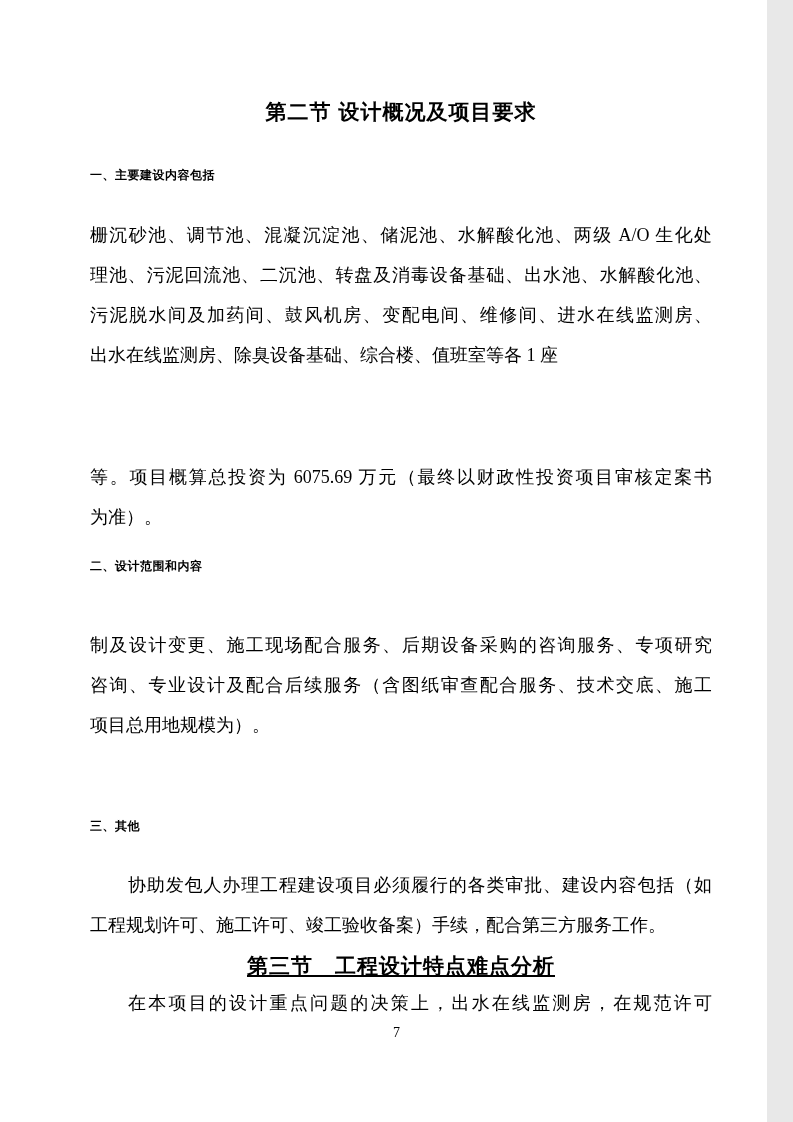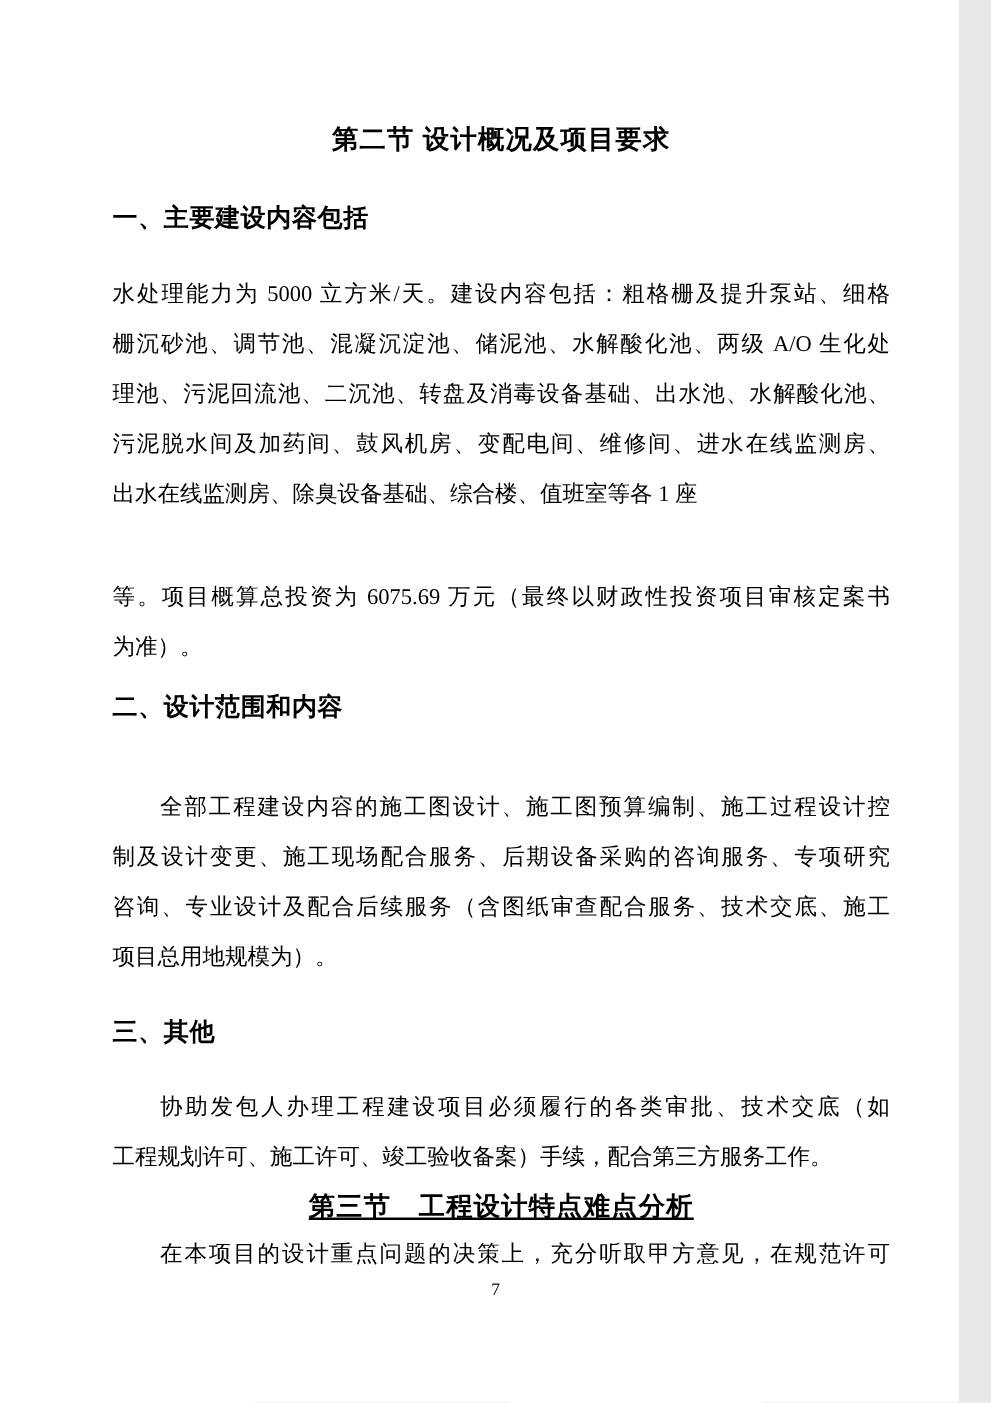--- a/index.html
+++ b/index.html
@@ -25,21 +25,21 @@
     font-family: "Liberation Sans", sans-serif;
     font-weight: bold;
     font-size: 21px;
     line-height: 32px;
     text-align: center;
     letter-spacing: 1px;
   }
   .heading {
     font-family: "Liberation Sans", sans-serif;
     font-weight: bold;
-    font-size: 20px;
+    font-size: 12px;
     line-height: 28px;
     text-align: left;
     letter-spacing: 0.5px;
   }
   .para .line {
     display: block;
     font-size: 18px;
     line-height: 40px;
     text-align: justify;
     text-align-last: justify;
@@ -76,49 +76,47 @@
 </head>
 <body>
 
 <div class="page">
 
   <div id="title1" class="block doc-title">第二节 设计概况及项目要求</div>
 
   <div id="h1" class="block heading">一、主要建设内容包括</div>
 
   <div id="p1" class="block para">
-    <span class="line">水处理能力为 5000 立方米/天。建设内容包括：粗格栅及提升泵站、细格</span>
     <span class="line">栅沉砂池、调节池、混凝沉淀池、储泥池、水解酸化池、两级 A/O 生化处</span>
     <span class="line">理池、污泥回流池、二沉池、转盘及消毒设备基础、出水池、水解酸化池、</span>
     <span class="line">污泥脱水间及加药间、鼓风机房、变配电间、维修间、进水在线监测房、</span>
     <span class="line sline">出水在线监测房、除臭设备基础、综合楼、值班室等各 1 座</span>
   </div>
 
   <div id="p1b" class="block para">
     <span class="line">等。项目概算总投资为 6075.69 万元（最终以财政性投资项目审核定案书</span>
     <span class="line sline">为准）。</span>
   </div>
 
   <div id="h2" class="block heading">二、设计范围和内容</div>
 
   <div id="p2" class="block para">
-    <span class="line indent">全部工程建设内容的施工图设计、施工图预算编制、施工过程设计控</span>
     <span class="line">制及设计变更、施工现场配合服务、后期设备采购的咨询服务、专项研究</span>
     <span class="line">咨询、专业设计及配合后续服务（含图纸审查配合服务、技术交底、施工</span>
     <span class="line sline">项目总用地规模为）。</span>
   </div>
 
   <div id="h3" class="block heading">三、其他</div>
 
   <div id="p3" class="block para">
-    <span class="line indent">协助发包人办理工程建设项目必须履行的各类审批、技术交底（如</span>
+    <span class="line indent">协助发包人办理工程建设项目必须履行的各类审批、建设内容包括（如</span>
     <span class="line sline">工程规划许可、施工许可、竣工验收备案）手续，配合第三方服务工作。</span>
   </div>
 
   <div id="title2" class="block doc-title">第三节　工程设计特点难点分析</div>
 
   <div id="p4" class="block para">
-    <span class="line indent">在本项目的设计重点问题的决策上，充分听取甲方意见，在规范许可</span>
+    <span class="line indent">在本项目的设计重点问题的决策上，出水在线监测房，在规范许可</span>
   </div>
 
   <div id="pagenum" class="page-number">7</div>
 
 </div>
 
 </body></html>

